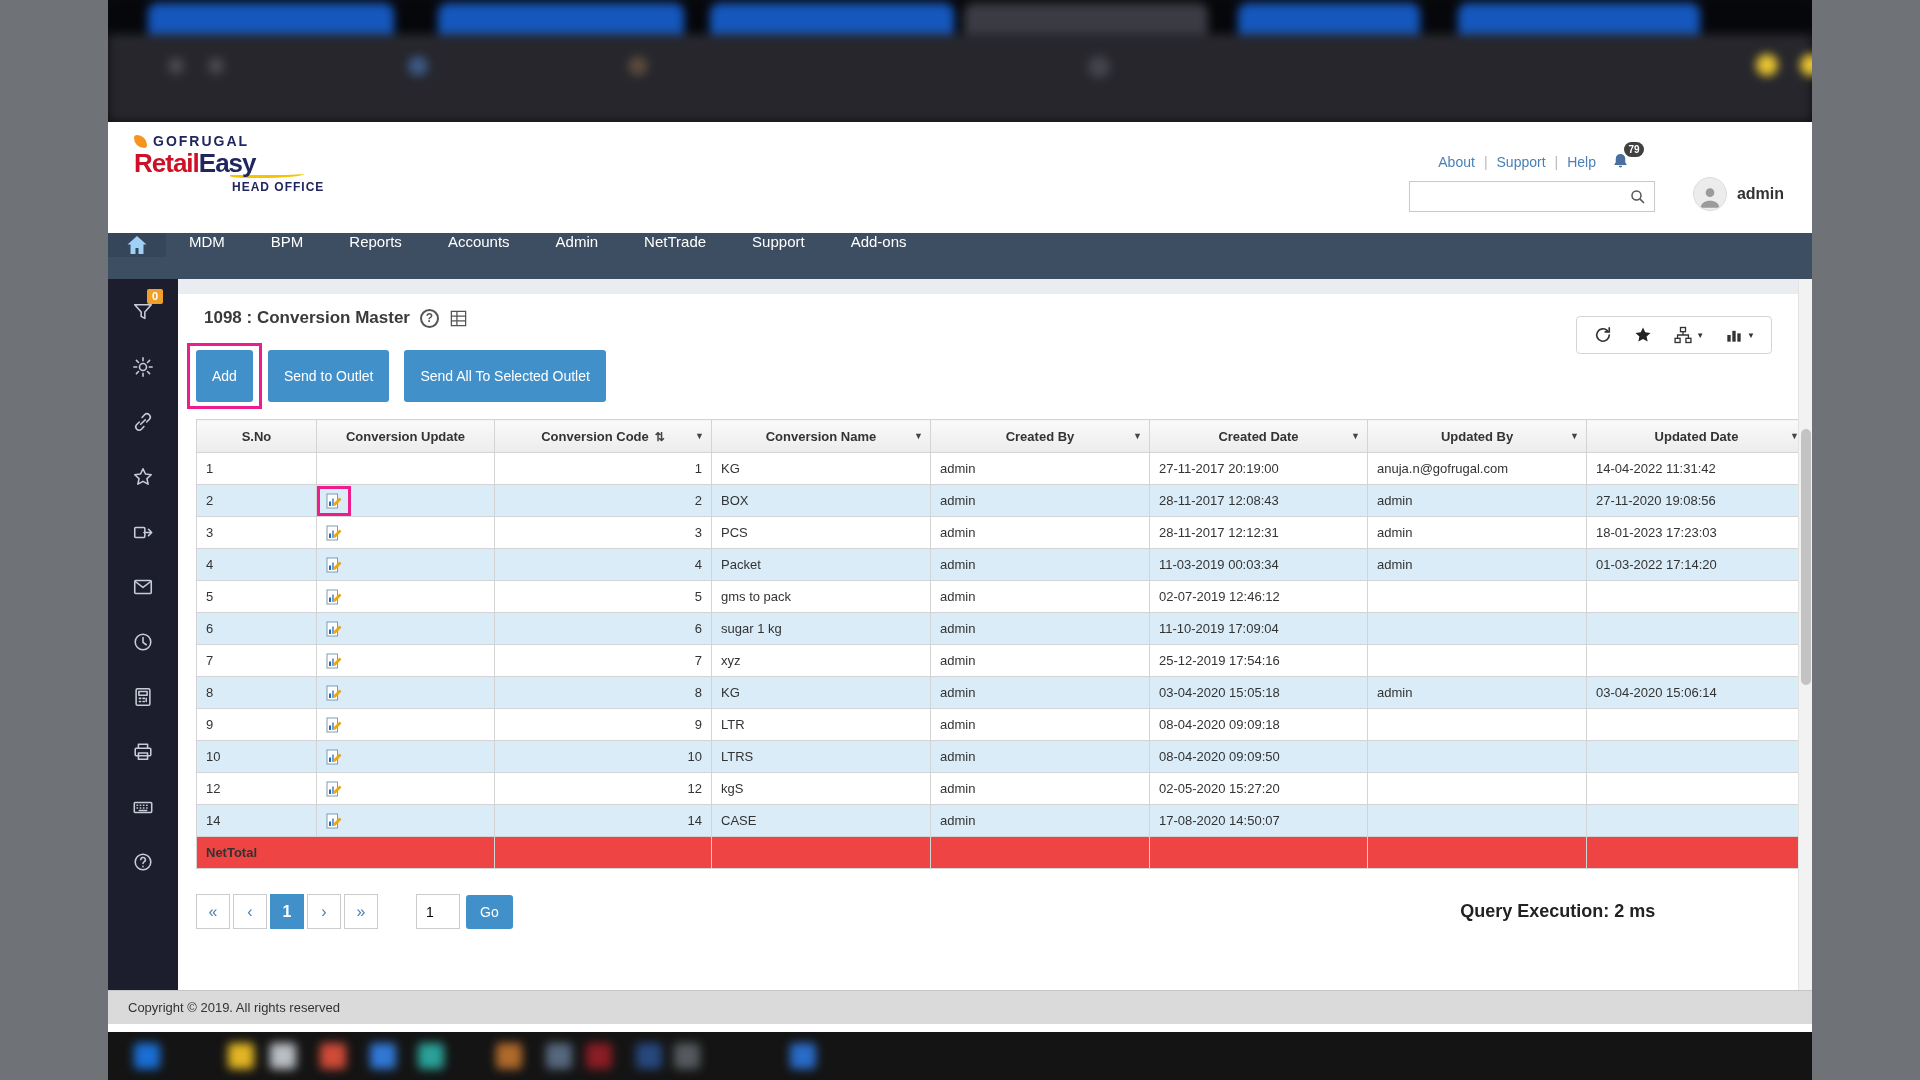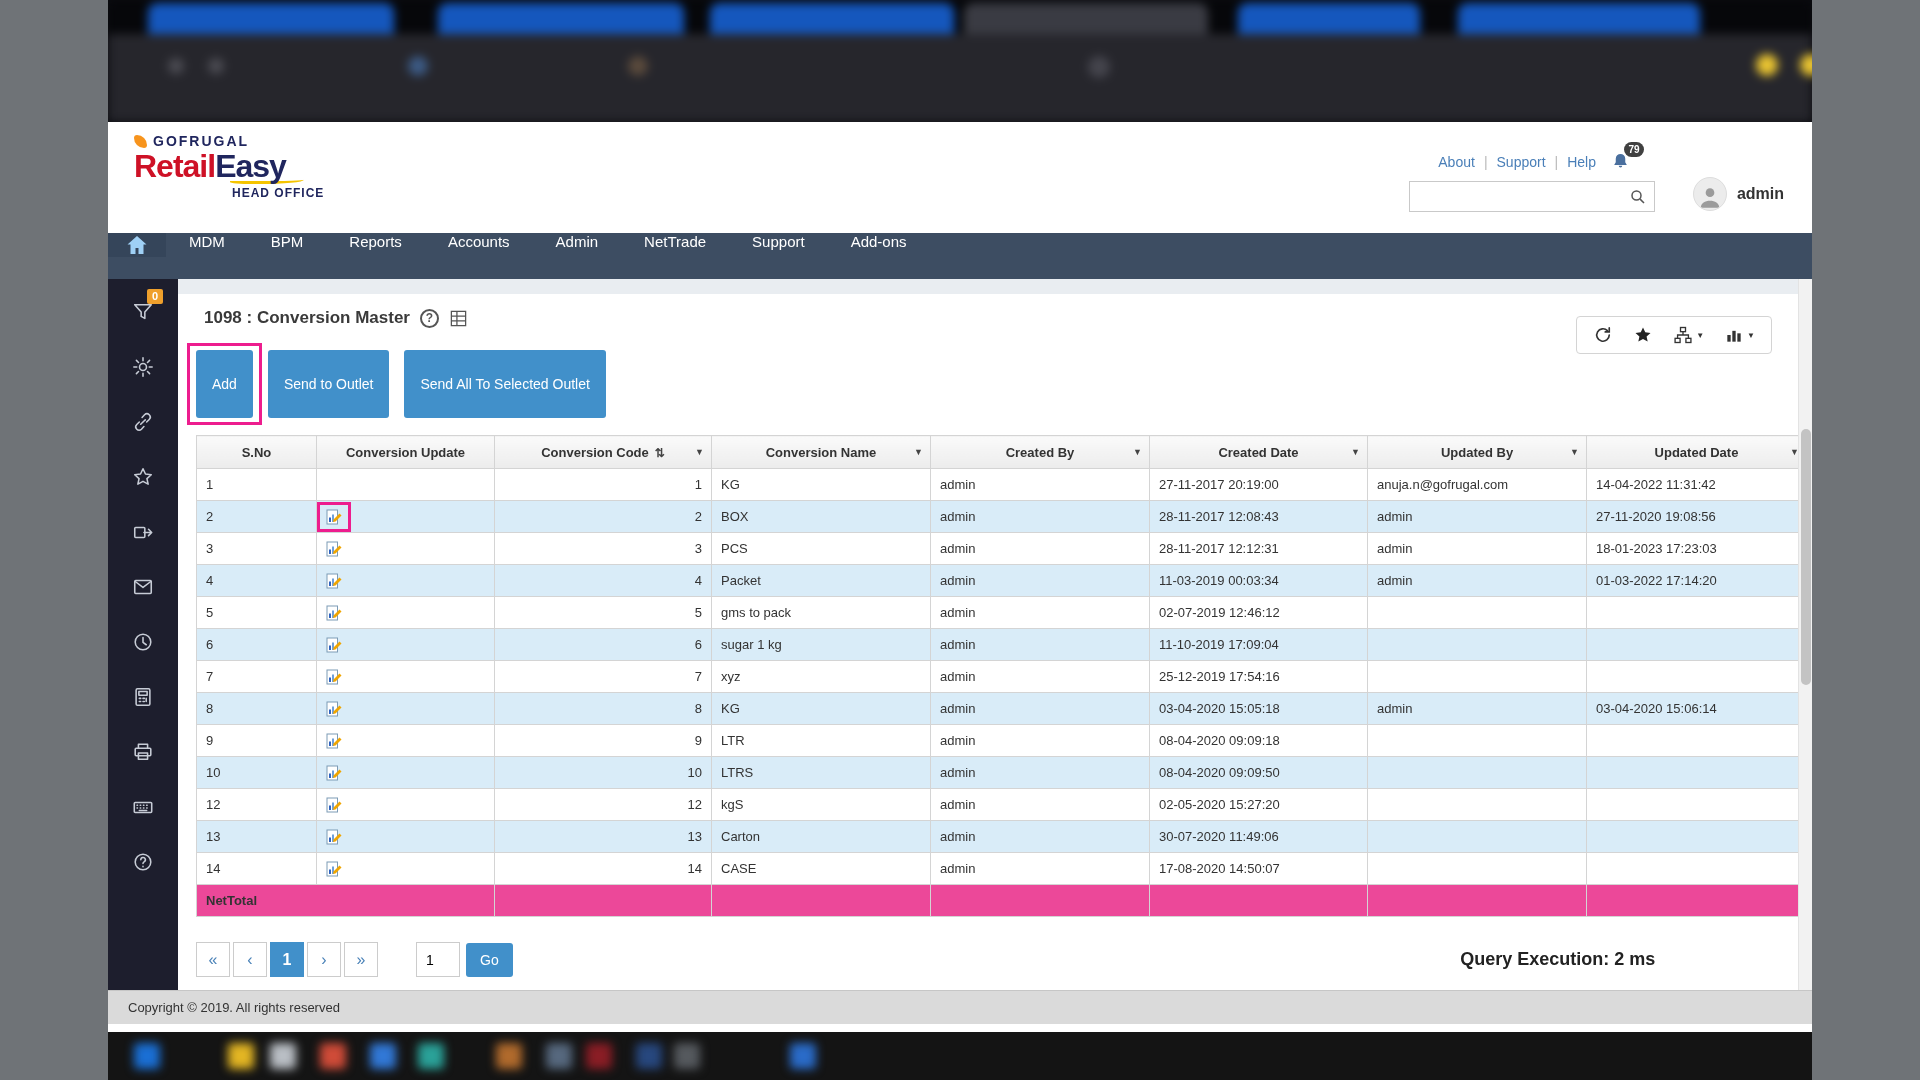--- a/index.html
+++ b/index.html
@@ -14,21 +14,21 @@
   .tab{position:absolute;top:3px;height:31px;border-radius:9px 9px 0 0;background:#1557bd}
   .tab.active{background:#3a3b43}
   .toolband{position:absolute;left:0;top:34px;width:100%;height:88px;background:#26262c}
   .dot{position:absolute;border-radius:50%}
 
   
   .app-header{position:relative;height:111px;background:#fff}
   .logo{position:absolute;left:26px;top:12px;line-height:1.05}
   .logo-brand{display:flex;align-items:center;gap:6px;font-size:14px;font-weight:bold;letter-spacing:2px;color:#20265e}
   .logo-mark{width:13px;height:13px;background:#f7941d;border-radius:3px 10px 3px 10px;display:inline-block}
-  .logo-product{font-size:32px;font-weight:bold;letter-spacing:-1px;margin-top:1px}
+  .logo-product{font-size:26px;font-weight:bold;letter-spacing:-1px;margin-top:1px}
   .logo-product .red{color:#ce1126}
   .logo-product .navy{color:#20265e}
   .logo-swoosh{width:74px;height:7px;border-bottom:3px solid #f5c400;border-radius:0 0 60% 30%;margin:-6px 0 0 96px}
   .logo-office{font-size:12px;font-weight:bold;color:#20265e;letter-spacing:1px;margin:3px 0 0 98px}
   .header-links{position:absolute;right:182px;top:30px;display:flex;align-items:center;gap:9px;font-size:14px}
   .hlink{color:#4a7fb8;cursor:pointer}
   .sep{color:#b9b9b9}
   .bell{position:relative;display:inline-flex;margin-left:6px;cursor:pointer}
   .badge{position:absolute;top:-10px;right:-14px;min-width:20px;height:15px;background:#404040;color:#fff;font-size:10px;font-weight:bold;border-radius:8px;display:flex;align-items:center;justify-content:center;padding:0 4px}
   .search-box{position:absolute;right:157px;top:59px;width:246px;height:31px;border:1px solid #c9c9c9;background:#fff;display:flex;align-items:center}
@@ -55,35 +55,35 @@
   .panel{position:relative;padding:14px 0 0 18px}
   .title-row{display:flex;align-items:center;gap:10px;margin-left:8px}
   .title-row h1{font-size:17px;font-weight:600;color:#3a3a3a}
   .qmark{width:19px;height:19px;border:2px solid #555;border-radius:50%;color:#555;font-size:12px;font-weight:bold;display:flex;align-items:center;justify-content:center;cursor:pointer}
   .gridico{display:inline-flex;cursor:pointer}
   .toolbar{position:absolute;right:40px;top:22px;height:38px;border:1px solid #d4d4d4;border-radius:4px;background:#fff;display:flex;align-items:center;gap:20px;padding:0 16px}
   .tool{display:inline-flex;align-items:center;gap:3px;cursor:pointer}
   .tcaret{font-size:8px;color:#333}
 
   .btn-row{display:flex;align-items:center;gap:15px;margin-top:22px}
-  .btn{background:#4190ca;color:#fff;border:none;border-radius:3px;font-size:14px;padding:26px 16px;cursor:pointer;font-family:"Liberation Sans",sans-serif}
+  .btn{background:#4190ca;color:#fff;border:none;border-radius:3px;font-size:14px;padding:18px 16px;cursor:pointer;font-family:"Liberation Sans",sans-serif}
   .pink-ring{position:relative;display:inline-block}
   .pink-ring::after{content:"";position:absolute;top:-7px;left:-9px;right:-9px;bottom:-7px;border:3px solid #ed1d8e;pointer-events:none}
 
   table.grid{border-collapse:collapse;margin-top:17px;table-layout:fixed;width:1610px}
   table.grid th,table.grid td{border:1px solid #d4d4d4;font-size:13px;color:#333;overflow:hidden;white-space:nowrap}
   table.grid th{position:relative;height:33px;background:linear-gradient(#fafafa,#ececec);font-weight:bold;text-align:center;padding:0 18px;cursor:pointer}
   table.grid th .caret{position:absolute;right:7px;top:50%;transform:translateY(-50%);font-size:9px;color:#444}
   table.grid th .sorticon{font-size:12px;color:#444;margin-left:6px}
   table.grid td{height:32px;padding:0 9px}
   tbody tr:nth-child(even):not(.nettotal){background:#d9ecf8}
   td.col-code{text-align:right;padding-right:13px}
   td.col-icon{padding-left:10px}
   .upd-wrap{display:inline-flex;vertical-align:middle}
-  tr.nettotal td{font-weight:bold;background:#ec4899}
+  tr.nettotal td{font-weight:bold;background:#ef4444}
 
   .pagination-row{display:flex;align-items:center;margin-top:25px;width:1868px}
   .pg{width:34px;height:35px;border:1px solid #ccc;background:#fff;color:#4a82b8;font-size:16px;display:flex;align-items:center;justify-content:center;margin-right:3px;cursor:pointer;font-family:"Liberation Sans",sans-serif}
   .pg.active{background:#4190ca;color:#fff;border-color:#4190ca;font-weight:bold}
   .pg-input{width:44px;height:35px;border:1px solid #ccc;margin-left:35px;padding:0 9px;font-size:14px;font-family:"Liberation Sans",sans-serif;outline:none}
   .btn.go{margin-left:6px;padding:9px 14px}
   .query{margin-left:auto;font-size:18px;font-weight:bold;color:#222}
   .total{margin-left:168px;font-size:13.5px;font-weight:bold;color:#222}
   .perpage{margin-left:18px;border:1px solid #ccc;background:#fff;padding:9px 15px;font-size:13px;color:#444;cursor:pointer}
 
@@ -516,37 +516,20 @@
                     </svg>
                   </span></td>
                 <td class="col-code">12</td>
                 <td class="col-name">kgS</td>
                 <td class="col-created_by">admin</td>
                 <td class="col-created_date">02-05-2020 15:27:20</td>
                 <td class="col-updated_by"></td>
                 <td class="col-updated_date"></td>
               </tr>
               <tr>
-                <td class="col-sno">13</td>
-                <td class="col-icon"><span class="upd-wrap">
-                    <svg viewBox="0 0 16 16" width="16" height="16">
-                      <rect x="1" y="1" width="10.5" height="14" fill="#fff" stroke="#7d9bb5"></rect>
-                      <rect x="3" y="8.5" width="2" height="4.5" fill="#2f63c0"></rect>
-                      <rect x="6" y="5.5" width="2" height="7.5" fill="#6f9fd8"></rect>
-                      <path d="M7.5 10.5L13.5 4.5L15.5 6.5L9.5 12.5L7 13Z" fill="#f0a500"></path>
-                    </svg>
-                  </span></td>
-                <td class="col-code">13</td>
-                <td class="col-name">Carton</td>
-                <td class="col-created_by">admin</td>
-                <td class="col-created_date">30-07-2020 11:49:06</td>
-                <td class="col-updated_by"></td>
-                <td class="col-updated_date"></td>
-              </tr>
-              <tr>
                 <td class="col-sno">14</td>
                 <td class="col-icon"><span class="upd-wrap">
                     <svg viewBox="0 0 16 16" width="16" height="16">
                       <rect x="1" y="1" width="10.5" height="14" fill="#fff" stroke="#7d9bb5"></rect>
                       <rect x="3" y="8.5" width="2" height="4.5" fill="#2f63c0"></rect>
                       <rect x="6" y="5.5" width="2" height="7.5" fill="#6f9fd8"></rect>
                       <path d="M7.5 10.5L13.5 4.5L15.5 6.5L9.5 12.5L7 13Z" fill="#f0a500"></path>
                     </svg>
                   </span></td>
                 <td class="col-code">14</td>

